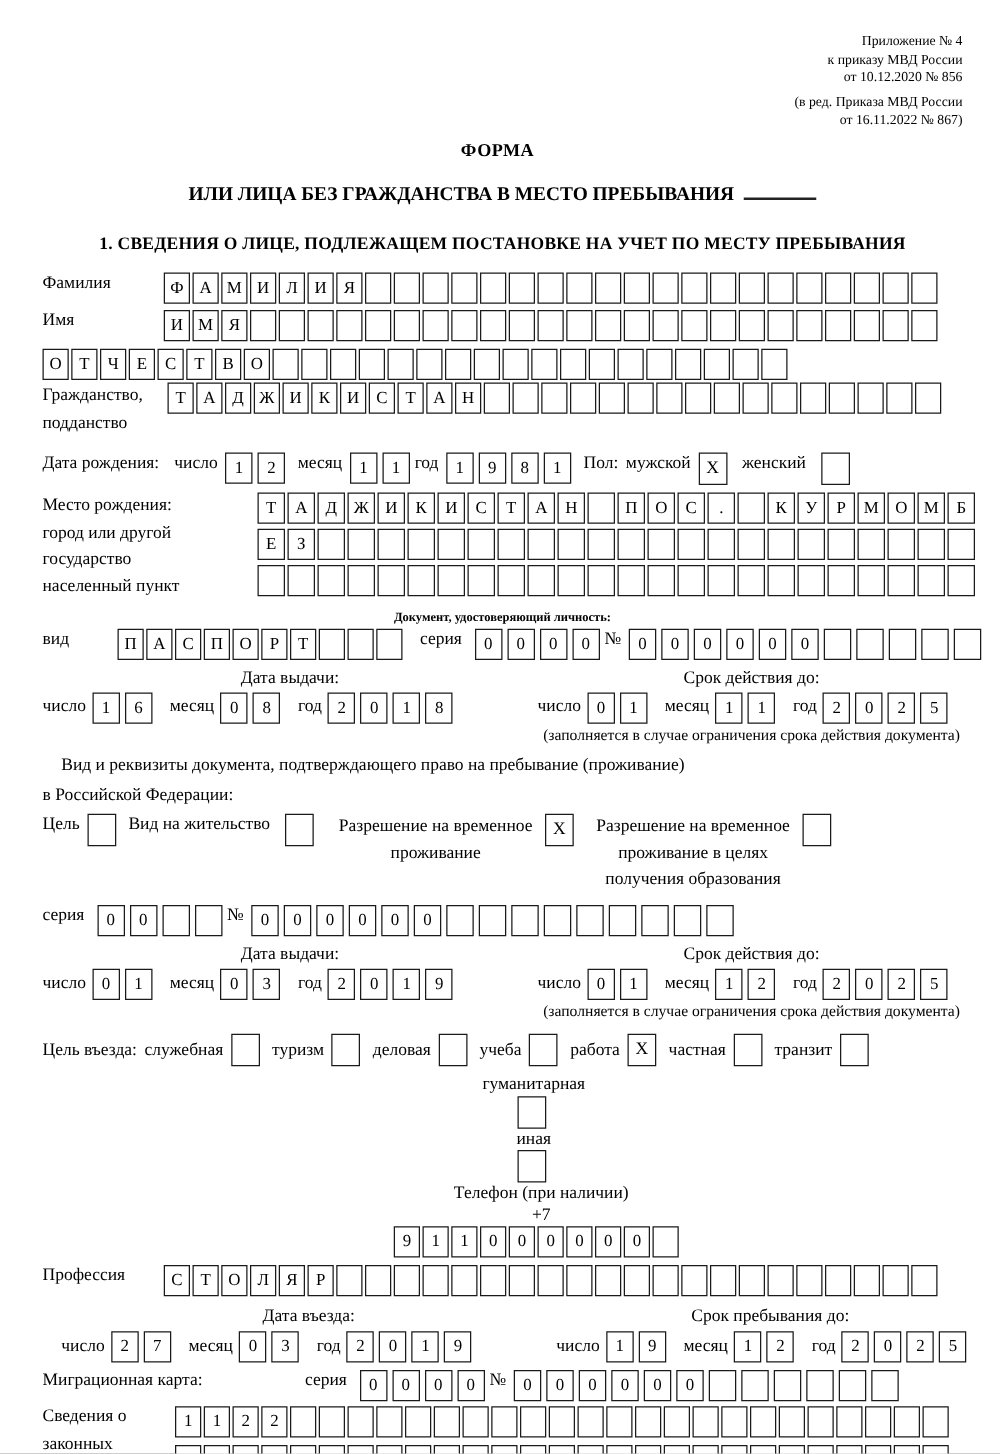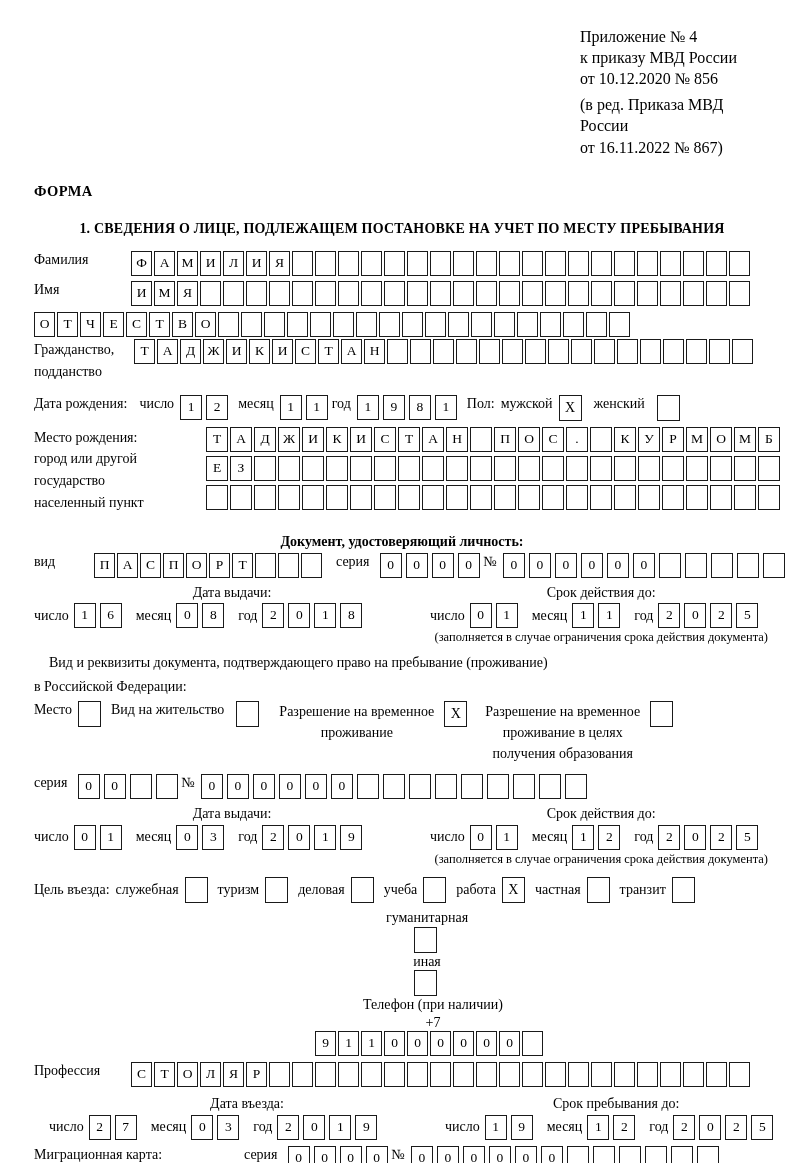--- a/index.html
+++ b/index.html
@@ -4,23 +4,23 @@
 <style>
   html,body{margin:0;padding:0;background:#888;}
   .page{
     width:800px;height:1163px;box-sizing:border-box;
     margin:0 auto;background:#fff;color:#000;
     padding:26px 30px 8px 34px;
     font-family:"Liberation Serif","DejaVu Serif",serif;
     font-size:14px;line-height:1.25;overflow:hidden;
   }
   
-  .annex{margin-left:auto;width:190px;font-size:16px;line-height:1.32;}
+  .annex{margin-left:auto;width:190px;font-size:11px;line-height:1.32;text-align:right;}
   .annex .gap{height:5px;}
-  .forma{text-align:left;font-weight:bold;margin-top:24px;padding-right:8px;font-size:14.5px;letter-spacing:.4px;}
+  .forma{text-align:center;font-weight:bold;margin-top:8px;padding-right:8px;font-size:14.5px;letter-spacing:.4px;}
   .title{text-align:center;font-weight:bold;font-size:15.5px;margin-top:14px;line-height:1.5;}
   .blank{display:inline-block;width:58px;border-bottom:2px solid #222;height:2px;margin-left:8px;}
   .sec{font-weight:bold;font-size:14px;margin-top:20px;text-align:center;letter-spacing:.2px;}
   
   .cells{display:flex;flex-wrap:nowrap;}
   .cell{
     display:inline-block;box-sizing:border-box;flex:0 0 auto;
     width:21px;height:25px;border:1.6px solid #1a1a1a;margin-right:2px;
     text-align:center;line-height:22px;font-size:13.5px;background:#fff;
   }
@@ -32,21 +32,21 @@
     text-align:center;line-height:23px;font-size:14px;vertical-align:middle;background:#fff;
   }
   
   .frow{display:flex;align-items:flex-start;margin-top:5px;}
   .frow-top{display:flex;align-items:flex-start;margin-top:6px;}
   .lbl{flex:0 0 auto;}
   .lblcol{flex:0 0 auto;line-height:1.55;}
   .w97{width:97px;} .w140{width:140px;} .w100{width:100px;} .w172{width:172px;} .w106{width:106px;} .w60{width:60px;} .w170{width:170px;}
   .vgap>div{margin-bottom:4px;}
   .vgap>div:last-child{margin-bottom:0;}
-  .center-b{text-align:center;font-weight:bold;margin-top:20px;font-size:14px;}
+  .center-b{text-align:center;font-weight:bold;margin-top:8px;font-size:10px;}
   .dates{display:flex;margin-top:3px;}
   .dates .dg-left{width:396px;flex:0 0 auto;}
   .dates .dg-right{flex:1 1 auto;}
   .dg-h{text-align:center;font-size:14px;margin-bottom:2px;}
   .dline{display:flex;align-items:center;}
   .dline .lbl{margin-right:5px;}
   .dline .cells{margin-right:10px;}
   .note-r{text-align:right;font-size:12.5px;margin-top:2px;padding-right:2px;}
   .opts{display:flex;align-items:flex-start;margin-top:6px;}
   .opt{display:flex;align-items:flex-start;}
@@ -67,20 +67,21 @@
     <div>к приказу МВД России</div>
     <div>от 10.12.2020 № 856</div>
     <div class="gap"></div>
     <div>(в ред. Приказа МВД России</div>
     <div>от 16.11.2022 № 867)</div>
   </div>
 
   <div class="forma">ФОРМА</div>
 
   <div class="title">
+    <div><span>ИЛИ ЛИЦА БЕЗ ГРАЖДАНСТВА В МЕСТО ПРЕБЫВАНИЯ</span><span class="blank"></span></div>
   </div>
 
   <div class="sec">1. СВЕДЕНИЯ О ЛИЦЕ, ПОДЛЕЖАЩЕМ ПОСТАНОВКЕ НА УЧЕТ ПО МЕСТУ ПРЕБЫВАНИЯ</div>
 
   <div class="frow mt14">
     <span class="lbl w97">Фамилия</span>
     <span class="cells">
         <span class="cell">Ф</span>
         <span class="cell">А</span>
         <span class="cell">М</span>
@@ -411,21 +412,21 @@
       </div>
     </div>
   </div>
   <div class="note-r">(заполняется в случае ограничения срока действия документа)</div>
 
   <div class="mt8">Вид и реквизиты документа, подтверждающего право на пребывание (проживание)</div>
   <div class="mt6">в Российской Федерации:</div>
 
   <div class="opts">
     <div class="opt">
-      <span class="lbl">Место</span>
+      <span class="lbl">Цель</span>
       <span class="checkbox ml6"></span>
     </div>
     <div class="opt" style="margin-left:10px;">
       <span class="lbl">Вид на жительство</span>
       <span class="checkbox ml12"></span>
     </div>
     <div class="opt" style="margin-left:20px;">
       <span class="opt-text">
         <div>Разрешение на временное</div>
         <div>проживание</div>

